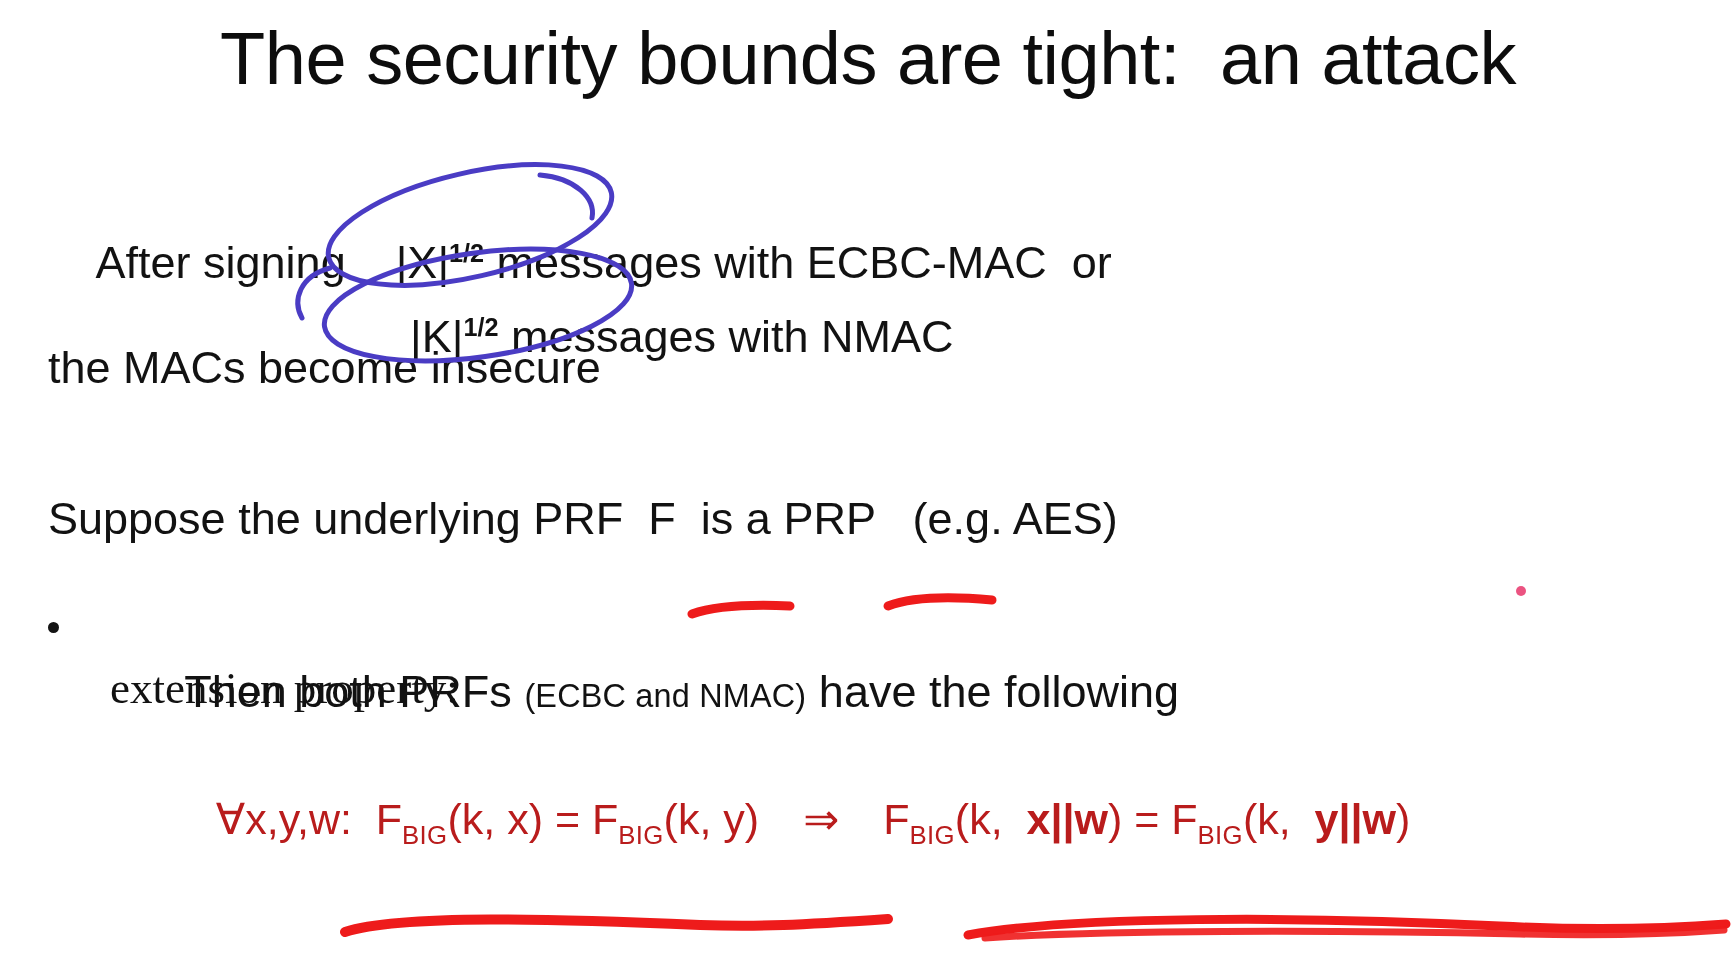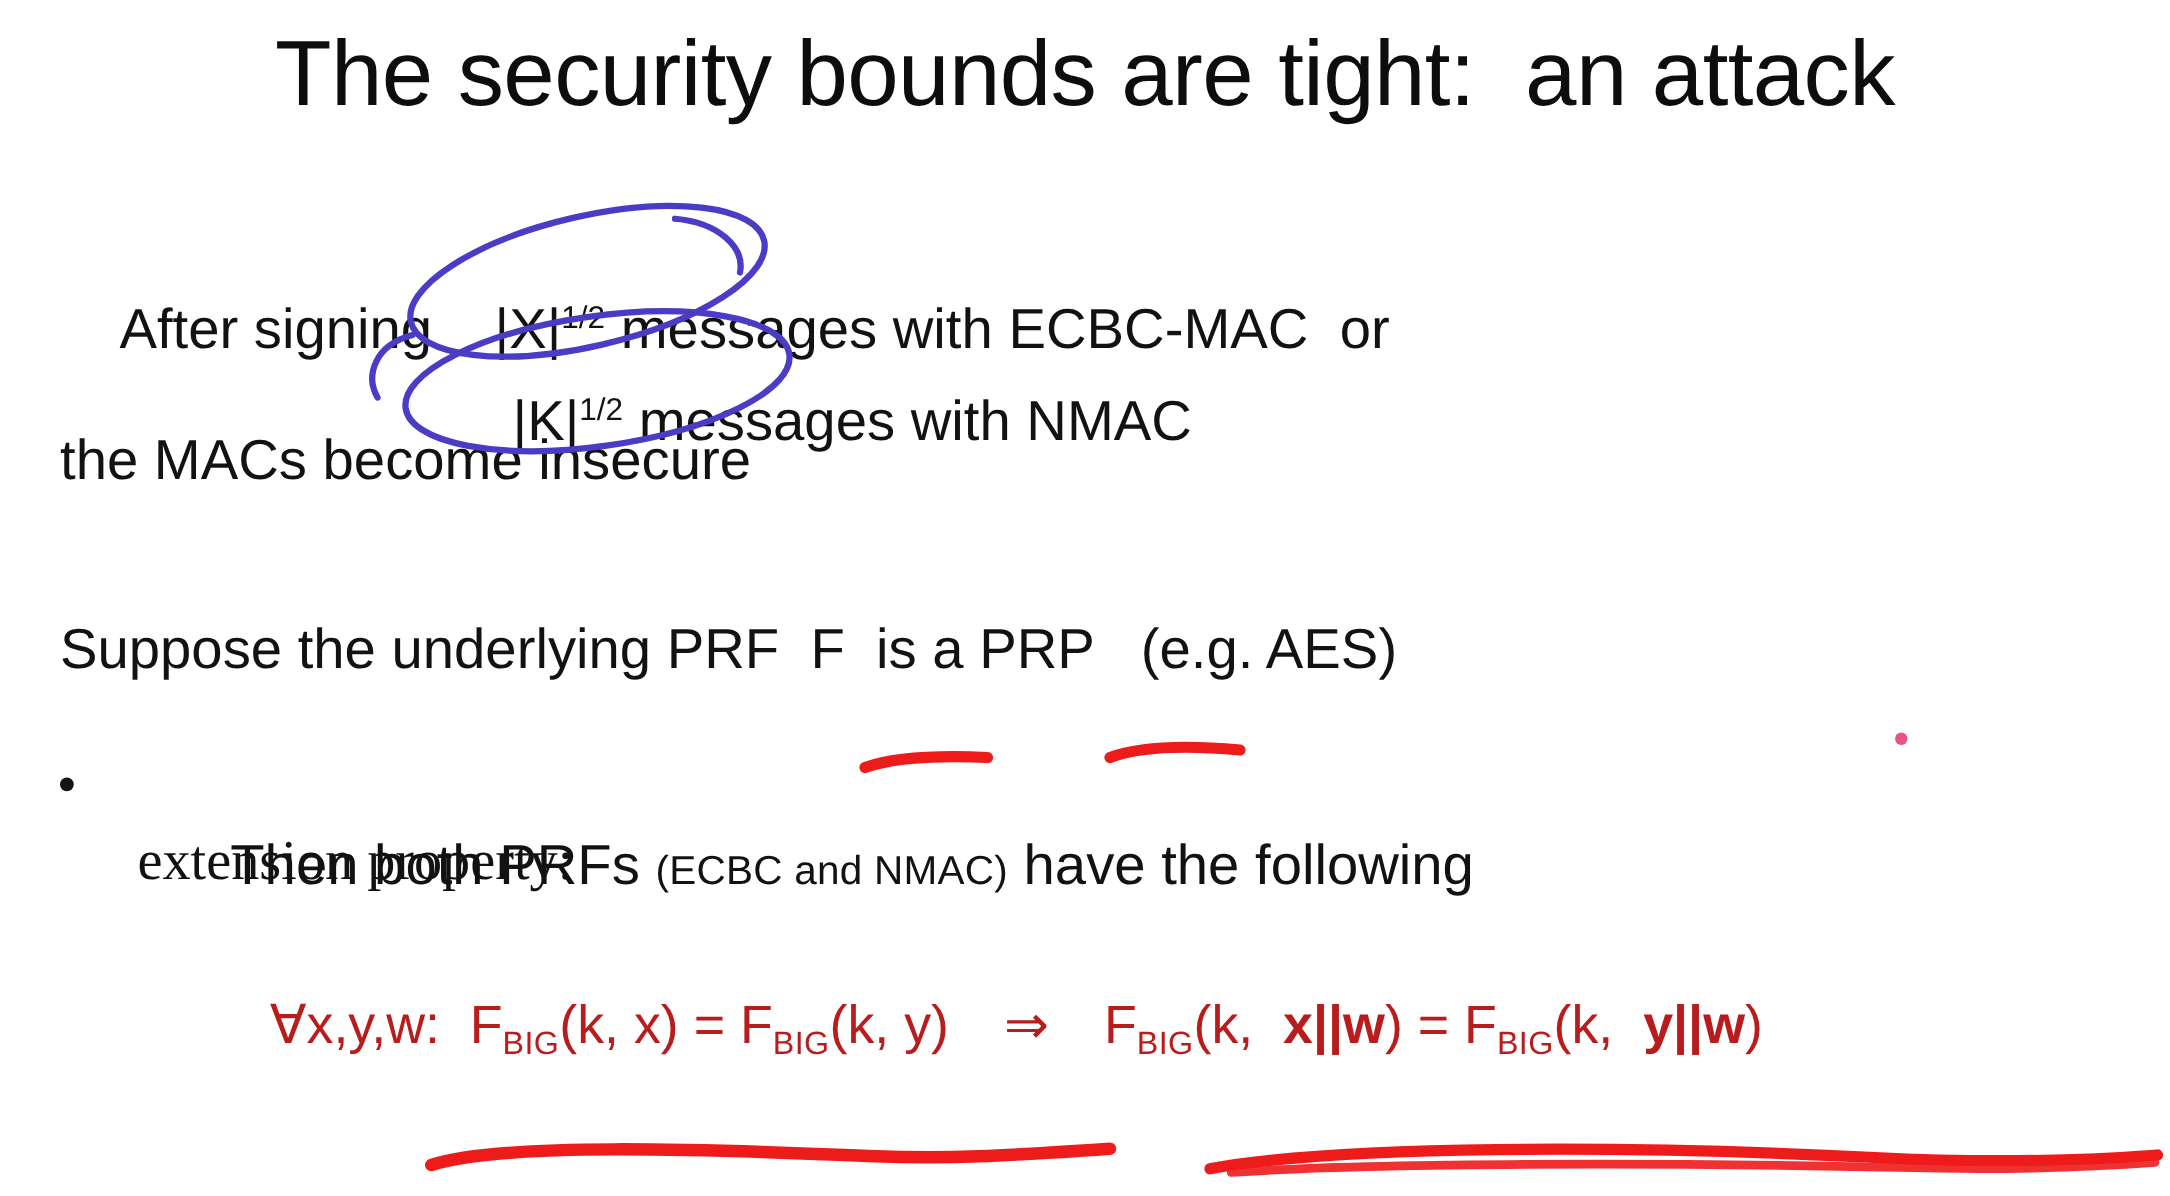--- a/index.html
+++ b/index.html
@@ -45,20 +45,21 @@
     font-weight: 400;
     color: #121212;
     white-space: pre;
     line-height: 1.05;
   }
 
   .sup {
     font-size: 0.56em;
     vertical-align: super;
     letter-spacing: 0;
+    font-weight: bold;
   }
 
   #line-after-signing { left: 48px;  top: 192px; }
   #line-nmac          { left: 360px; top: 266px; }
   #line-insecure      { left: 48px;  top: 344px; }
   #line-suppose       { left: 48px;  top: 495px; }
 
   
   #bullet-block {
     position: absolute;

